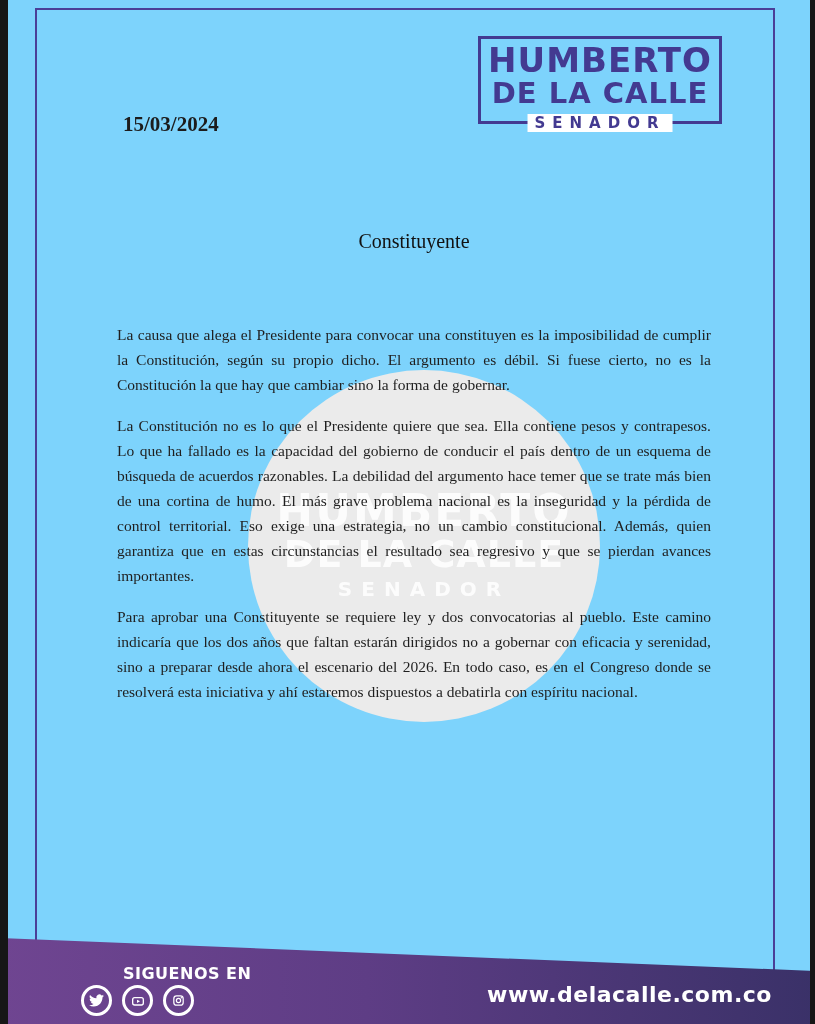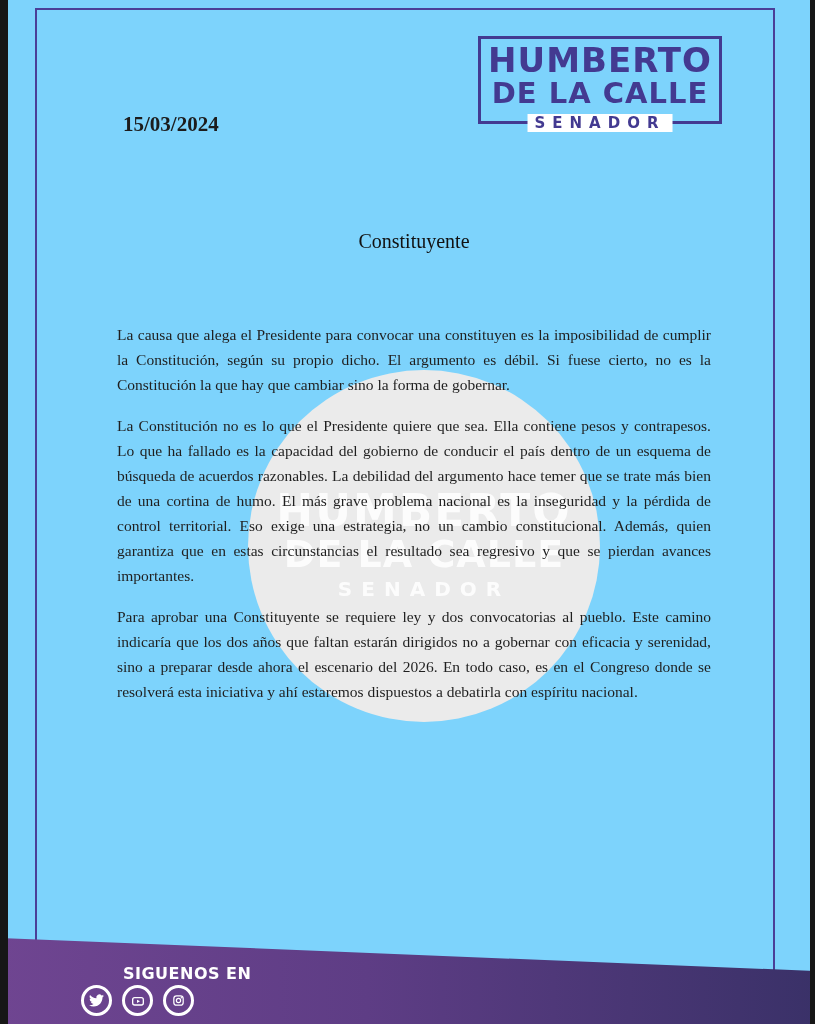--- a/index.html
+++ b/index.html
@@ -143,15 +143,16 @@
         </svg>
       </div>
       <div class="social-circle">
         <svg width="15" height="15" viewBox="0 0 24 24" fill="none">
           <rect x="4.5" y="4.5" width="15" height="15" rx="4.5" stroke="#ffffff" stroke-width="2"></rect>
           <circle cx="12" cy="12" r="3.4" stroke="#ffffff" stroke-width="2"></circle>
           <circle cx="16.6" cy="7.4" r="1.2" fill="#ffffff"></circle>
         </svg>
       </div>
     </div>
+    <div class="website">www.delacalle.com.co</div>
   </div>
 
 </div>
 
 </body></html>

